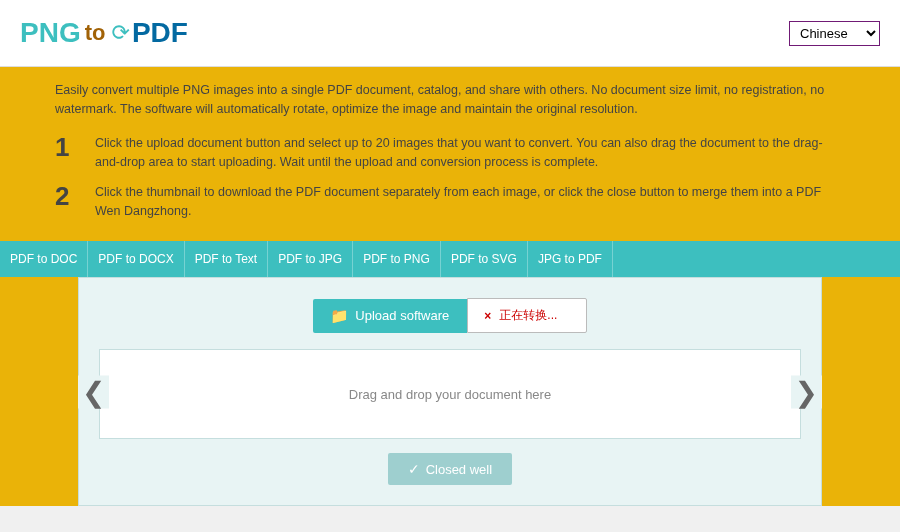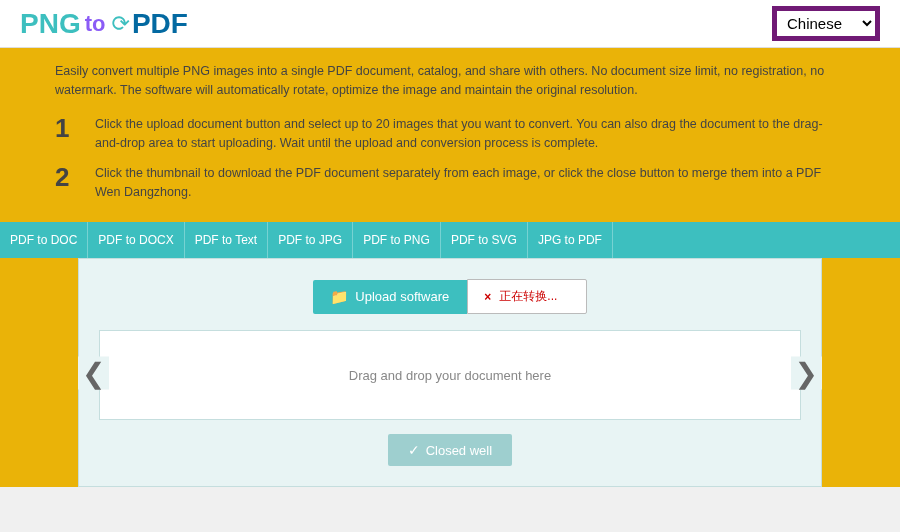--- a/index.html
+++ b/index.html
@@ -13,37 +13,37 @@
     }
 
     
     #header {
       background: #fff;
       padding: 16px 20px;
       display: flex;
       align-items: center;
       justify-content: space-between;
       border-bottom: 1px solid #ddd;
-      height: 48px;
+      height: 67px;
     }
 
     #logo {
       display: flex;
       align-items: center;
     }
 
     .logo-png { color: #3dbfbf; font-size: 28px; font-weight: 900; }
-    .logo-to  { color: #8b5cf6;    font-size: 22px; font-weight: 700; margin: 0 4px; }
+    .logo-to  { color: #a16207;    font-size: 22px; font-weight: 700; margin: 0 4px; }
     .logo-pdf { color: #0369a1; font-size: 28px; font-weight: 900; }
     .logo-arrow { color: #3dbfbf; font-size: 22px; margin: 0 2px; }
 
     #lang-select {
       padding: 3px 6px;
-      font-size: 15px;
-      border: 5px solid #701a75;
+      font-size: 13px;
+      border: 1px solid #701a75;
       background: #fff;
       cursor: pointer;
       min-width: 80px;
     }
 
     
     #main {
       background: #eab308;
       margin: 0;
       padding: 0;

